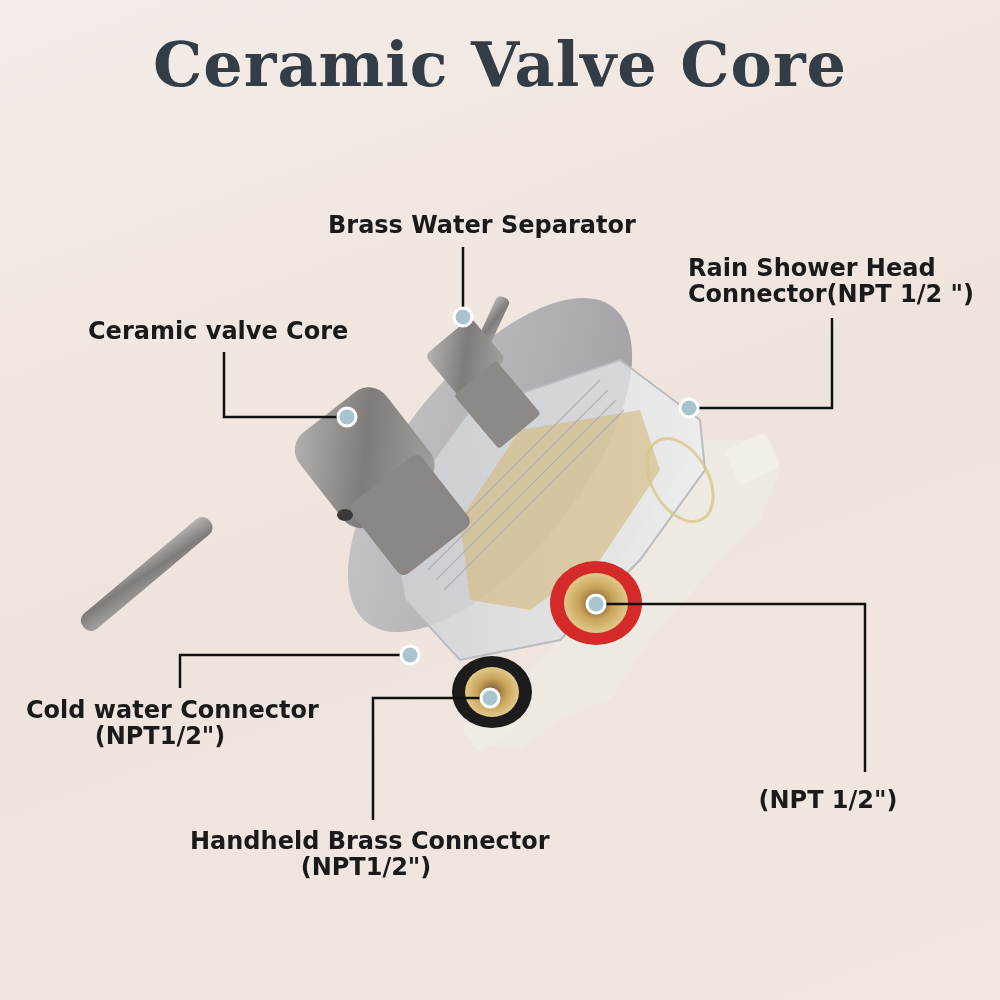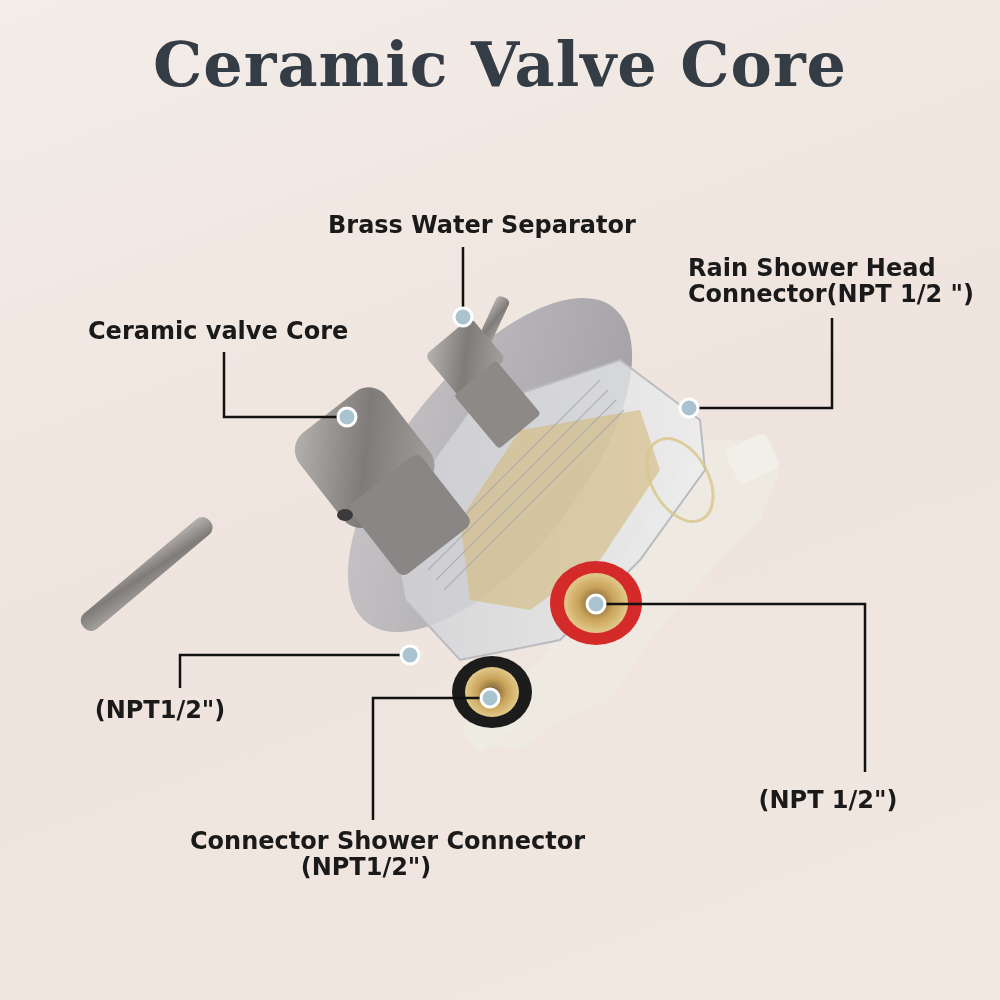--- a/index.html
+++ b/index.html
@@ -114,23 +114,24 @@
 <div class="label" style="left:688px; top:255px; width:232px;text-align:right;">
   <span class="l2">Rain Shower Head</span>
   <span class="l2">Connector(NPT 1/2 ")</span>
 </div>
 
 <div class="label" style="left:88px; top:318px;">
   <span>Ceramic valve Core</span>
 </div>
 
 <div class="label" style="left:26px; top:697px; width:268px;">
+  <span class="l2">Cold water Connector</span>
   <span class="l2">(NPT1/2")</span>
 </div>
 
 <div class="label" style="left:190px; top:828px; width:352px;">
-  <span class="l2">Connector Shower Connector</span>
+  <span class="l2">Handheld Brass Connector</span>
   <span class="l2">(NPT1/2")</span>
 </div>
 
 <div class="label" style="left:700px; top:787px; width:256px;">
   <span class="l2">(NPT 1/2")</span>
 </div>
 
 </body></html>

